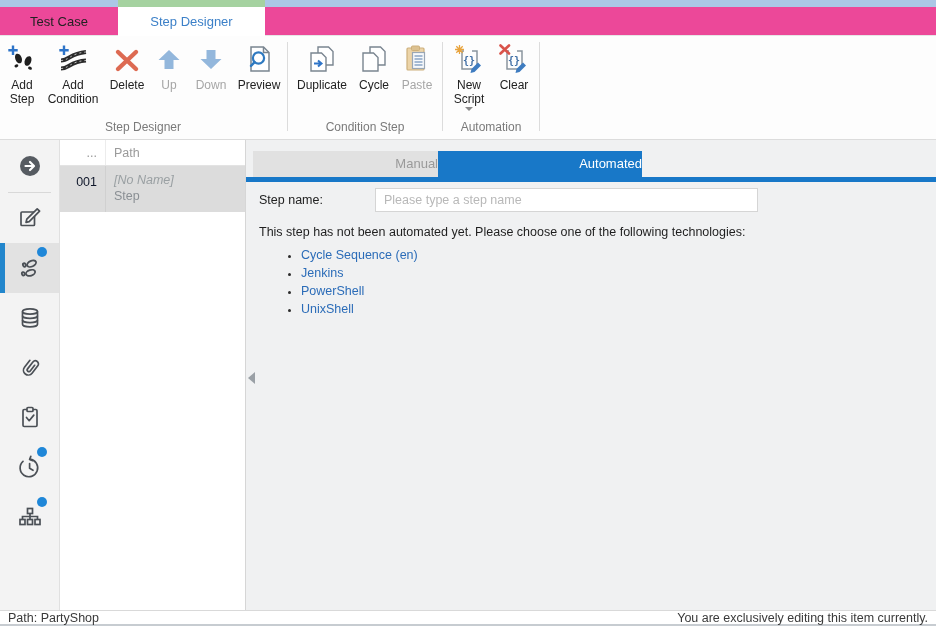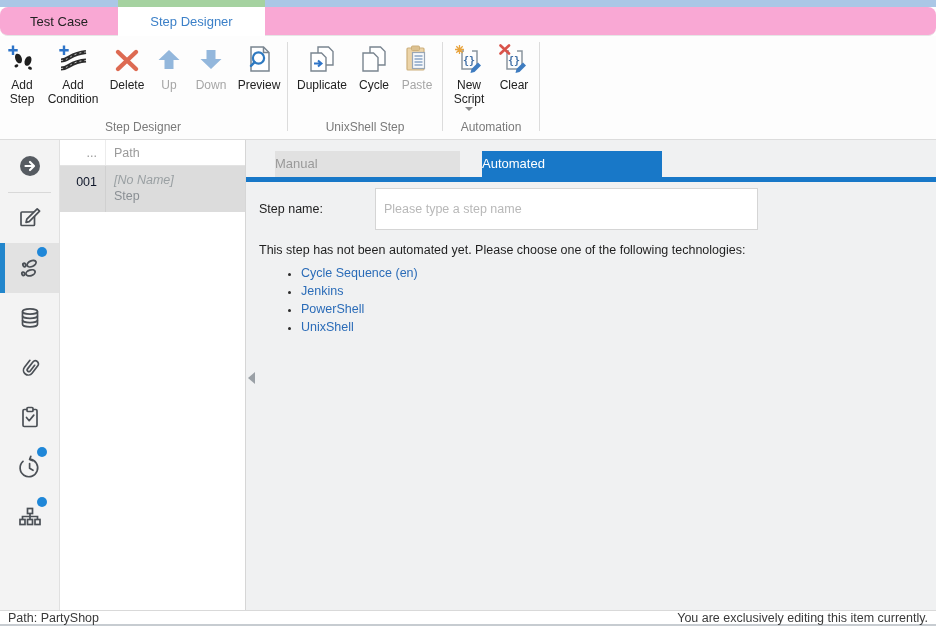--- a/index.html
+++ b/index.html
@@ -7,21 +7,21 @@
   body {
     font-family: "Liberation Sans", sans-serif;
     position: relative;
     background: #fff;
     overflow: hidden;
     color: #222;
   }
   
   .top-strip { position:absolute; left:0; top:0; width:936px; height:7px; background:#abc7e6; }
   .top-strip-green { position:absolute; left:118px; top:0; width:147px; height:7px; background:#a5d2a0; }
-  .tab-bar { position:absolute; left:0; top:7px; width:936px; height:29px; background:#f9a8d4; border-bottom:1px solid #e6e6e6; display:flex;border-radius:8px; }
+  .tab-bar { position:absolute; left:0; top:7px; width:936px; height:29px; background:#ec4899; border-bottom:1px solid #e6e6e6; display:flex; }
   .app-tab { height:29px; line-height:29px; text-align:center; font-size:13px; color:#222; cursor:default; }
   .app-tab.inactive { width:118px; }
   .app-tab.active { width:147px; background:#fff; color:#3c80c8; }
   
   .ribbon { position:absolute; left:0; top:36px; width:936px; height:104px; background:#fdfdfd; border-bottom:1px solid #dcdcdc; display:flex; align-items:stretch; padding-left:2px; }
   .ribbon-group { display:flex; flex-direction:column; }
   .ribbon-buttons { display:flex; align-items:flex-start; flex:1; }
   .ribbon-btn { display:flex; flex-direction:column; align-items:center; padding-top:6px; cursor:pointer; }
   .ribbon-btn .icon { height:34px; display:flex; align-items:center; justify-content:center; }
   .ribbon-btn .lbl { font-size:12px; line-height:14px; text-align:center; margin-top:2px; }
@@ -43,26 +43,26 @@
   .sl-col-num { width:46px; text-align:right; padding:6px 8px 0 0; border-right:1px solid #ececec; }
   .sl-col-name { flex:1; padding:6px 0 0 8px; }
   .sl-row { display:flex; height:46px; background:#dcdcdc; cursor:pointer; }
   .sl-row .sl-col-num { color:#0f172a; padding-top:9px; border-right:1px solid #d0d0d0; }
   .sl-row .name-wrap { flex:1; padding:7px 0 0 8px; }
   .sl-noname { font-style:italic; color:#9aa0a3; }
   .sl-type { color:#8a8f94; margin-top:2px; }
   
   .editor { position:absolute; left:246px; top:140px; width:690px; height:470px; background:#f0f1f2; }
   .editor-tabs { display:flex; margin:11px 0 0 7px; height:26px; }
-  .etab { width:185px; text-align:left; line-height:26px; font-size:13px; background:#e1e1e1; color:#9a9a9a; cursor:pointer;margin-left:22px; }
-  .etab.active { width:180px; background:#1878c8; color:#fff; }
+  .etab { width:185px; text-align:right; line-height:26px; font-size:13px; background:#e1e1e1; color:#9a9a9a; cursor:pointer; }
+  .etab.active { width:204px; background:#1878c8; color:#fff; }
   .editor-underline { height:5px; background:#1878c8; width:690px; }
   .step-name-row { display:flex; align-items:center; margin:6px 0 0 13px; }
   .step-name-lbl { width:116px; font-size:12.5px; color:#222; }
-  .step-name-input { width:383px; height:42px; border:1px solid #d5d5d5; background:#fff; padding:11px 8px; font-size:12.5px; font-family:"Liberation Sans",sans-serif; color:#333; outline:none; }
+  .step-name-input { width:383px; height:24px; border:1px solid #d5d5d5; background:#fff; padding:11px 8px; font-size:12.5px; font-family:"Liberation Sans",sans-serif; color:#333; outline:none; }
   .step-name-input::placeholder { color:#b8b8b8; }
   .info-text { margin:13px 0 0 13px; font-size:12.5px; color:#1f1f1f; }
   .tech-list { margin:9px 0 0 38px; padding-left:17px; }
   .tech-list li { margin-bottom:4px; font-size:12.5px; }
   .tech-list li::marker { color:#2b2b2b; font-size:11px; }
   .tech-link { color:#2b6cb8; text-decoration:none; cursor:pointer; }
   .collapse-handle { position:absolute; left:2px; top:232px; width:0; height:0; border-top:6px solid transparent; border-bottom:6px solid transparent; border-right:7px solid #9aa0a6; cursor:pointer; }
   
   .status-bar { position:absolute; left:0; top:610px; width:936px; height:16px; background:#fff; border-top:1px solid #d9d9d9; border-bottom:2px solid #c7ccd1; display:flex; justify-content:space-between; align-items:center; padding:0 8px; font-size:12.5px; color:#3a3a3a; }
   svg { display:block; }
@@ -173,21 +173,21 @@
           <svg width="30" height="30" viewBox="0 0 30 30">
             <rect x="5" y="4" width="17" height="22" rx="1" fill="#ecd4a8" stroke="#cdb07c" stroke-width="1.2"></rect>
             <rect x="9.5" y="2" width="8" height="4.5" rx="1" fill="#dcc190" stroke="#cdb07c" stroke-width="1"></rect>
             <rect x="10.5" y="8.5" width="12" height="16" fill="#f7f9fb" stroke="#9aa7b5" stroke-width="1.2"></rect>
             <path d="M12.5,12 h8 M12.5,15 h8 M12.5,18 h8 M12.5,21 h8" stroke="#8aa5c6" stroke-width="1.3"></path>
           </svg>
         </span>
         <span class="lbl">Paste</span>
       </div>
     </div>
-    <div class="ribbon-group-label">UnixShell Step</div>
+    <div class="ribbon-group-label">Condition Step</div>
   </div>
 
   <div class="rib-sep"></div>
 
   <div class="ribbon-group">
     <div class="ribbon-buttons">
       <div class="ribbon-btn" style="width:46px">
         <span class="icon">
           <svg width="30" height="30" viewBox="0 0 30 30">
             <path d="M10,7 H8 V25 H20 M23,22 V7 H18" fill="none" stroke="#8a959e" stroke-width="1.5"></path>

